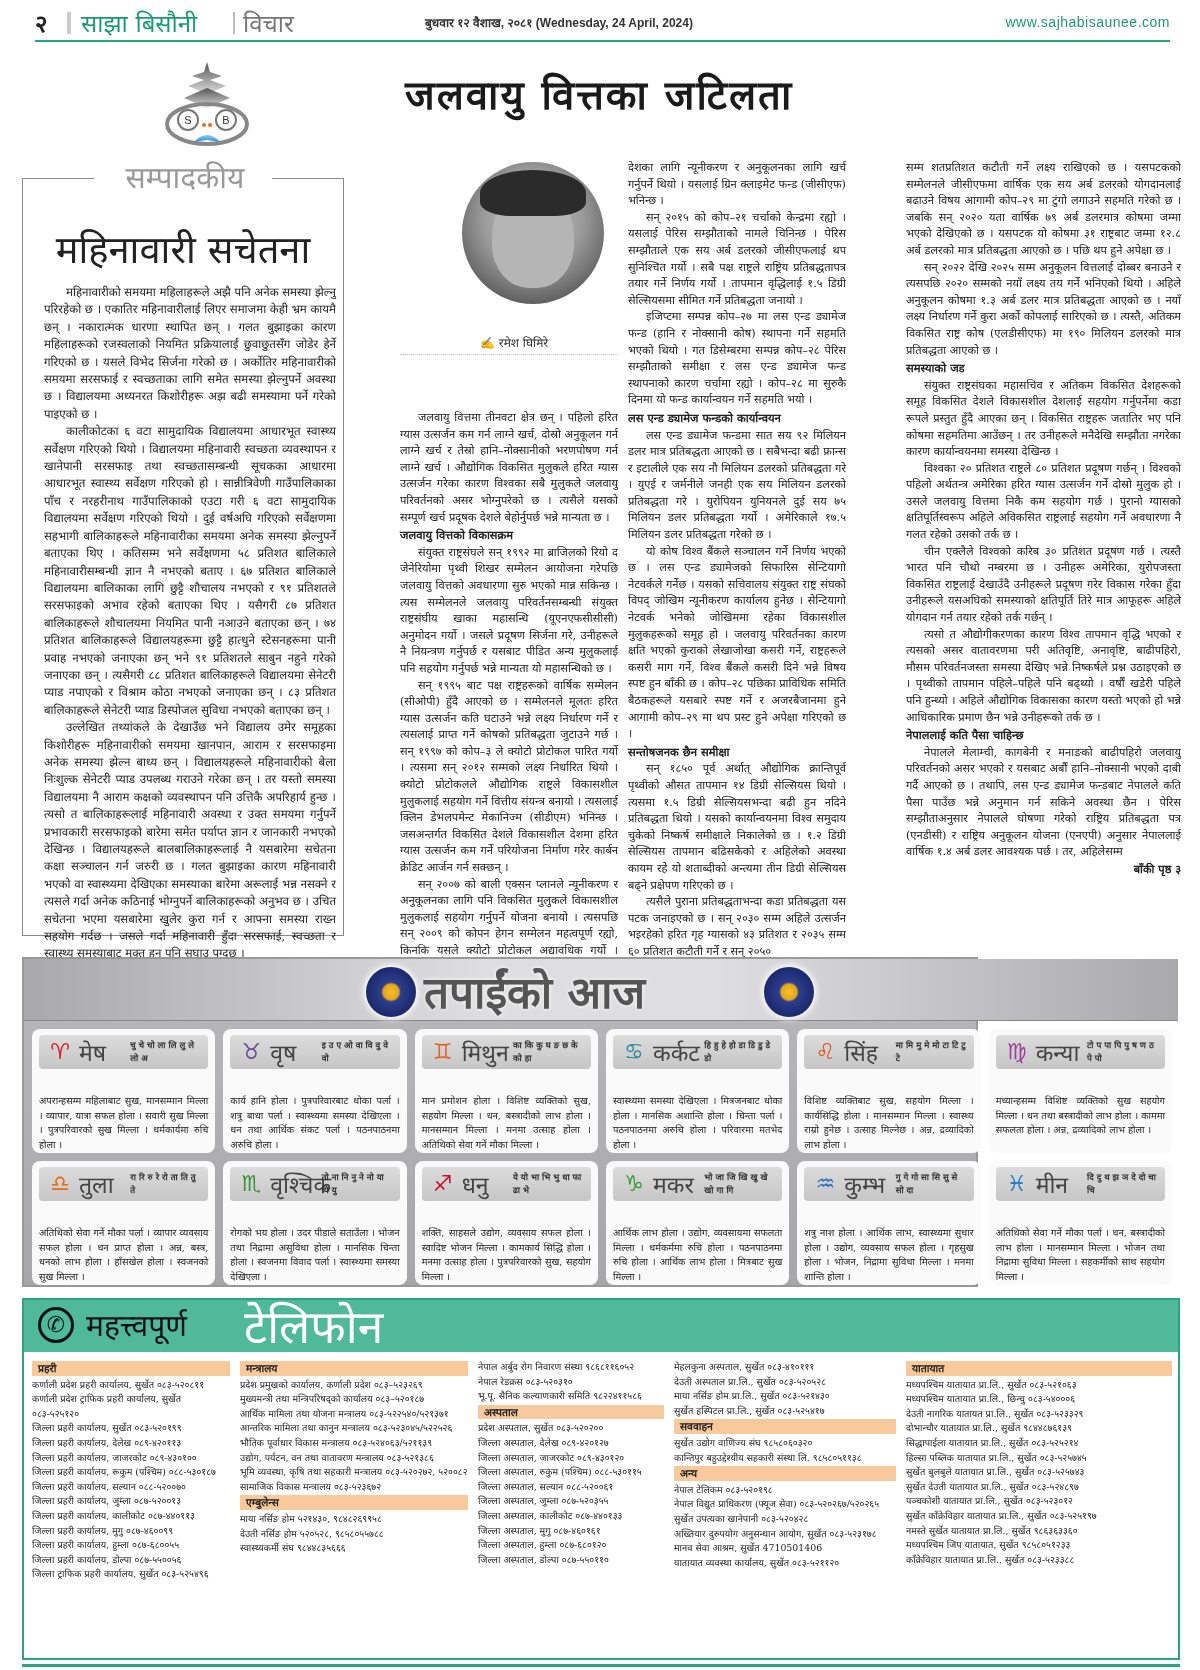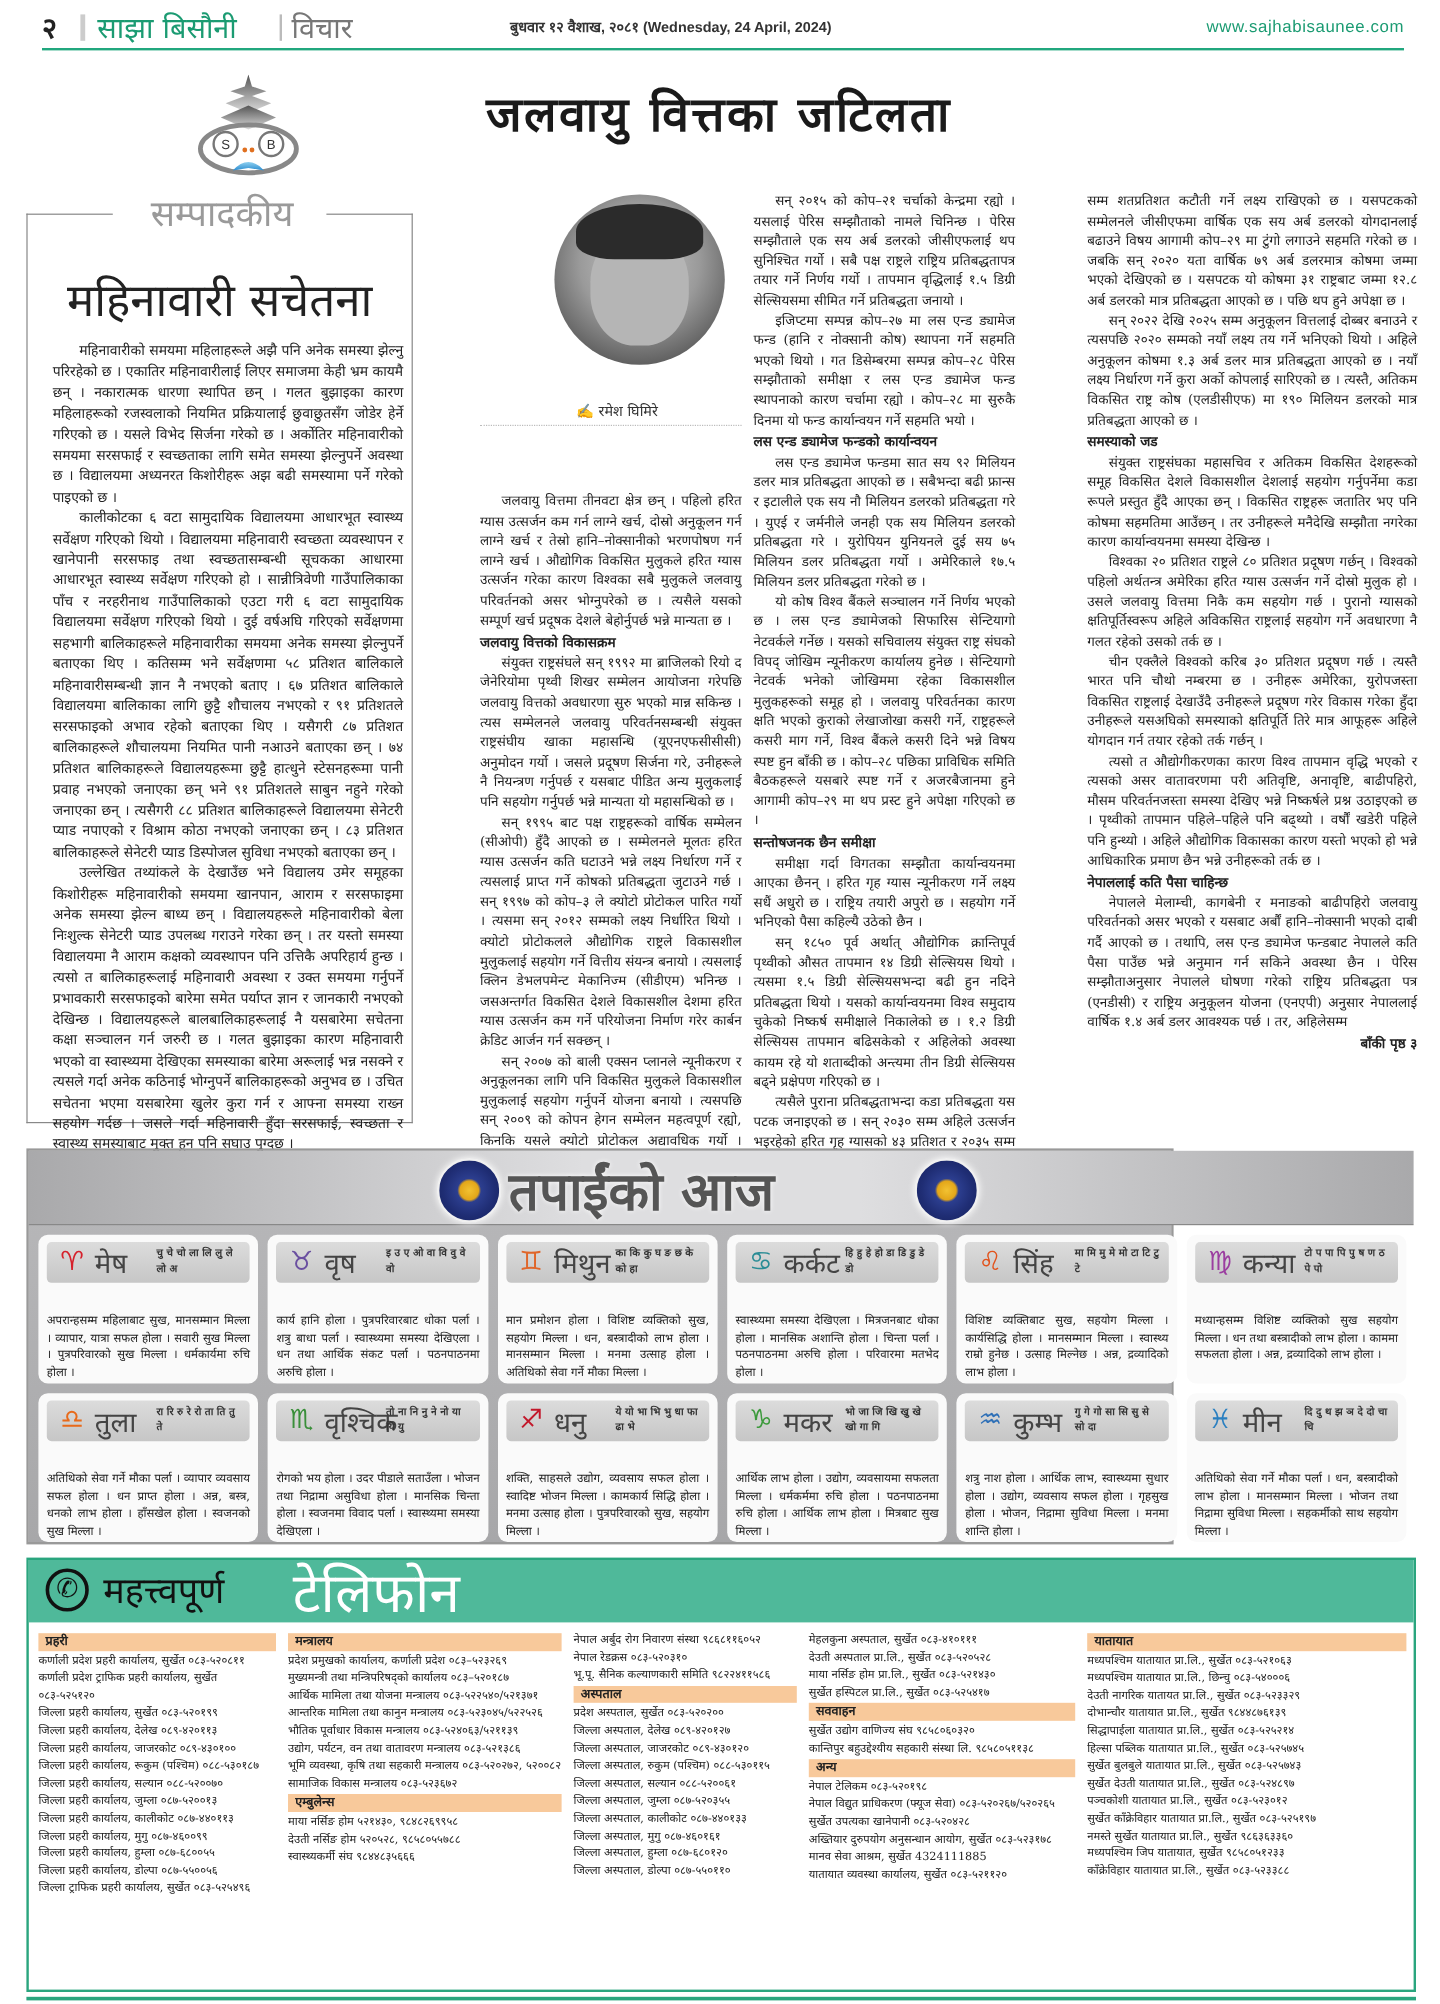--- a/index.html
+++ b/index.html
@@ -127,27 +127,27 @@
 <div class="abs dotted-rule"></div>
 
 <div class="abs col col1">
     <p>जलवायु वित्तमा तीनवटा क्षेत्र छन् । पहिलो हरित ग्यास उत्सर्जन कम गर्न लाग्ने खर्च, दोस्रो अनुकूलन गर्न लाग्ने खर्च र तेस्रो हानि–नोक्सानीको भरणपोषण गर्न लाग्ने खर्च । औद्योगिक विकसित मुलुकले हरित ग्यास उत्सर्जन गरेका कारण विश्वका सबै मुलुकले जलवायु परिवर्तनको असर भोग्नुपरेको छ । त्यसैले यसको सम्पूर्ण खर्च प्रदूषक देशले बेहोर्नुपर्छ भन्ने मान्यता छ ।</p>
     <h4>जलवायु वित्तको विकासक्रम</h4>
     <p>संयुक्त राष्ट्रसंघले सन् १९९२ मा ब्राजिलको रियो द जेनेरियोमा पृथ्वी शिखर सम्मेलन आयोजना गरेपछि जलवायु वित्तको अवधारणा सुरु भएको मान्न सकिन्छ । त्यस सम्मेलनले जलवायु परिवर्तनसम्बन्धी संयुक्त राष्ट्रसंघीय खाका महासन्धि (यूएनएफसीसीसी) अनुमोदन गर्यो । जसले प्रदूषण सिर्जना गरे, उनीहरूले नै नियन्त्रण गर्नुपर्छ र यसबाट पीडित अन्य मुलुकलाई पनि सहयोग गर्नुपर्छ भन्ने मान्यता यो महासन्धिको छ ।</p>
     <p>सन् १९९५ बाट पक्ष राष्ट्रहरूको वार्षिक सम्मेलन (सीओपी) हुँदै आएको छ । सम्मेलनले मूलतः हरित ग्यास उत्सर्जन कति घटाउने भन्ने लक्ष्य निर्धारण गर्ने र त्यसलाई प्राप्त गर्ने कोषको प्रतिबद्धता जुटाउने गर्छ । सन् १९९७ को कोप–३ ले क्योटो प्रोटोकल पारित गर्यो । त्यसमा सन् २०१२ सम्मको लक्ष्य निर्धारित थियो । क्योटो प्रोटोकलले औद्योगिक राष्ट्रले विकासशील मुलुकलाई सहयोग गर्ने वित्तीय संयन्त्र बनायो । त्यसलाई क्लिन डेभलपमेन्ट मेकानिज्म (सीडीएम) भनिन्छ । जसअन्तर्गत विकसित देशले विकासशील देशमा हरित ग्यास उत्सर्जन कम गर्ने परियोजना निर्माण गरेर कार्बन क्रेडिट आर्जन गर्न सक्छन् ।</p>
     <p>सन् २००७ को बाली एक्सन प्लानले न्यूनीकरण र अनुकूलनका लागि पनि विकसित मुलुकले विकासशील मुलुकलाई सहयोग गर्नुपर्ने योजना बनायो । त्यसपछि सन् २००९ को कोपन हेगन सम्मेलन महत्वपूर्ण रह्यो, किनकि यसले क्योटो प्रोटोकल अद्यावधिक गर्यो । कोपनहेगन सम्झौताअनुसार विकसित देशहरूले सन् २०२० सम्म वार्षिक एक सय अर्ब डलर विकासशील</p>
   </div>
 <div class="abs col col2">
+    <p style="text-indent: 0px;">देशका लागि न्यूनीकरण र अनुकूलनका लागि खर्च गर्नुपर्ने थियो । यसलाई ग्रिन क्लाइमेट फन्ड (जीसीएफ) भनिन्छ ।</p>
     <p>सन् २०१५ को कोप–२१ चर्चाको केन्द्रमा रह्यो । यसलाई पेरिस सम्झौताको नामले चिनिन्छ । पेरिस सम्झौताले एक सय अर्ब डलरको जीसीएफलाई थप सुनिश्चित गर्यो । सबै पक्ष राष्ट्रले राष्ट्रिय प्रतिबद्धतापत्र तयार गर्ने निर्णय गर्यो । तापमान वृद्धिलाई १.५ डिग्री सेल्सियसमा सीमित गर्ने प्रतिबद्धता जनायो ।</p>
     <p>इजिप्टमा सम्पन्न कोप–२७ मा लस एन्ड ड्यामेज फन्ड (हानि र नोक्सानी कोष) स्थापना गर्ने सहमति भएको थियो । गत डिसेम्बरमा सम्पन्न कोप–२८ पेरिस सम्झौताको समीक्षा र लस एन्ड ड्यामेज फन्ड स्थापनाको कारण चर्चामा रह्यो । कोप–२८ मा सुरुकै दिनमा यो फन्ड कार्यान्वयन गर्ने सहमति भयो ।</p>
     <h4>लस एन्ड ड्यामेज फन्डको कार्यान्वयन</h4>
     <p>लस एन्ड ड्यामेज फन्डमा सात सय ९२ मिलियन डलर मात्र प्रतिबद्धता आएको छ । सबैभन्दा बढी फ्रान्स र इटालीले एक सय नौ मिलियन डलरको प्रतिबद्धता गरे । युएई र जर्मनीले जनही एक सय मिलियन डलरको प्रतिबद्धता गरे । युरोपियन युनियनले दुई सय ७५ मिलियन डलर प्रतिबद्धता गर्यो । अमेरिकाले १७.५ मिलियन डलर प्रतिबद्धता गरेको छ ।</p>
     <p>यो कोष विश्व बैंकले सञ्चालन गर्ने निर्णय भएको छ । लस एन्ड ड्यामेजको सिफारिस सेन्टियागो नेटवर्कले गर्नेछ । यसको सचिवालय संयुक्त राष्ट्र संघको विपद् जोखिम न्यूनीकरण कार्यालय हुनेछ । सेन्टियागो नेटवर्क भनेको जोखिममा रहेका विकासशील मुलुकहरूको समूह हो । जलवायु परिवर्तनका कारण क्षति भएको कुराको लेखाजोखा कसरी गर्ने, राष्ट्रहरूले कसरी माग गर्ने, विश्व बैंकले कसरी दिने भन्ने विषय स्पष्ट हुन बाँकी छ । कोप–२८ पछिका प्राविधिक समिति बैठकहरूले यसबारे स्पष्ट गर्ने र अजरबैजानमा हुने आगामी कोप–२९ मा थप प्रस्ट हुने अपेक्षा गरिएको छ ।</p>
     <h4>सन्तोषजनक छैन समीक्षा</h4>
-    <p>समीक्षा गर्दा विगतका सम्झौता कार्यान्वयनमा आएका छैनन् । हरित गृह ग्यास न्यूनीकरण गर्ने लक्ष्य सधैं अधुरो छ । राष्ट्रिय तयारी अपुरो छ । सहयोग गर्ने भनिएको पैसा कहिल्यै उठेको छैन ।</p>
     <p>सन् १८५० पूर्व अर्थात् औद्योगिक क्रान्तिपूर्व पृथ्वीको औसत तापमान १४ डिग्री सेल्सियस थियो । त्यसमा १.५ डिग्री सेल्सियसभन्दा बढी हुन नदिने प्रतिबद्धता थियो । यसको कार्यान्वयनमा विश्व समुदाय चुकेको निष्कर्ष समीक्षाले निकालेको छ । १.२ डिग्री सेल्सियस तापमान बढिसकेको र अहिलेको अवस्था कायम रहे यो शताब्दीको अन्त्यमा तीन डिग्री सेल्सियस बढ्ने प्रक्षेपण गरिएको छ ।</p>
     <p>त्यसैले पुराना प्रतिबद्धताभन्दा कडा प्रतिबद्धता यस पटक जनाइएको छ । सन् २०३० सम्म अहिले उत्सर्जन भइरहेको हरित गृह ग्यासको ४३ प्रतिशत र २०३५ सम्म ६० प्रतिशत कटौती गर्ने र सन् २०५०</p>
   </div>
 <div class="abs col col3" style="left:906px; width:275px;">
     <p style="text-indent: 0px;">सम्म शतप्रतिशत कटौती गर्ने लक्ष्य राखिएको छ । यसपटकको सम्मेलनले जीसीएफमा वार्षिक एक सय अर्ब डलरको योगदानलाई बढाउने विषय आगामी कोप–२९ मा टुंगो लगाउने सहमति गरेको छ । जबकि सन् २०२० यता वार्षिक ७९ अर्ब डलरमात्र कोषमा जम्मा भएको देखिएको छ । यसपटक यो कोषमा ३१ राष्ट्रबाट जम्मा १२.८ अर्ब डलरको मात्र प्रतिबद्धता आएको छ । पछि थप हुने अपेक्षा छ ।</p>
     <p>सन् २०२२ देखि २०२५ सम्म अनुकूलन वित्तलाई दोब्बर बनाउने र त्यसपछि २०२० सम्मको नयाँ लक्ष्य तय गर्ने भनिएको थियो । अहिले अनुकूलन कोषमा १.३ अर्ब डलर मात्र प्रतिबद्धता आएको छ । नयाँ लक्ष्य निर्धारण गर्ने कुरा अर्को कोपलाई सारिएको छ । त्यस्तै, अतिकम विकसित राष्ट्र कोष (एलडीसीएफ) मा १९० मिलियन डलरको मात्र प्रतिबद्धता आएको छ ।</p>
     <h4>समस्याको जड</h4>
     <p>संयुक्त राष्ट्रसंघका महासचिव र अतिकम विकसित देशहरूको समूह विकसित देशले विकासशील देशलाई सहयोग गर्नुपर्नेमा कडा रूपले प्रस्तुत हुँदै आएका छन् । विकसित राष्ट्रहरू जतातिर भए पनि कोषमा सहमतिमा आउँछन् । तर उनीहरूले मनैदेखि सम्झौता नगरेका कारण कार्यान्वयनमा समस्या देखिन्छ ।</p>
     <p>विश्वका २० प्रतिशत राष्ट्रले ८० प्रतिशत प्रदूषण गर्छन् । विश्वको पहिलो अर्थतन्त्र अमेरिका हरित ग्यास उत्सर्जन गर्ने दोस्रो मुलुक हो । उसले जलवायु वित्तमा निकै कम सहयोग गर्छ । पुरानो ग्यासको क्षतिपूर्तिस्वरूप अहिले अविकसित राष्ट्रलाई सहयोग गर्ने अवधारणा नै गलत रहेको उसको तर्क छ ।</p>
     <p>चीन एक्लैले विश्वको करिब ३० प्रतिशत प्रदूषण गर्छ । त्यस्तै भारत पनि चौथो नम्बरमा छ । उनीहरू अमेरिका, युरोपजस्ता विकसित राष्ट्रलाई देखाउँदै उनीहरूले प्रदूषण गरेर विकास गरेका हुँदा उनीहरूले यसअघिको समस्याको क्षतिपूर्ति तिरे मात्र आफूहरू अहिले योगदान गर्न तयार रहेको तर्क गर्छन् ।</p>
@@ -323,21 +323,21 @@
         <div class="tel-entry">माया नर्सिङ होम प्रा.लि., सुर्खेत ०८३-५२१४३०</div>
         <div class="tel-entry">सुर्खेत हस्पिटल प्रा.लि., सुर्खेत ०८३-५२५४१७</div>
         <div class="tel-cat">सववाहन</div>
         <div class="tel-entry">सुर्खेत उद्योग वाणिज्य संघ ९८५८०६०३२०</div>
         <div class="tel-entry">कान्तिपुर बहुउद्देश्यीय सहकारी संस्था लि. ९८५८०५११३८</div>
         <div class="tel-cat">अन्य</div>
         <div class="tel-entry">नेपाल टेलिकम ०८३-५२०१९८</div>
         <div class="tel-entry">नेपाल विद्युत प्राधिकरण (फ्यूज सेवा) ०८३-५२०२६७/५२०२६५</div>
         <div class="tel-entry">सुर्खेत उपत्यका खानेपानी ०८३-५२०४२८</div>
         <div class="tel-entry">अख्तियार दुरुपयोग अनुसन्धान आयोग, सुर्खेत ०८३-५२३१७८</div>
-        <div class="tel-entry">मानव सेवा आश्रम, सुर्खेत 4324111885</div>
+        <div class="tel-entry">मानव सेवा आश्रम, सुर्खेत 4710501406</div>
         <div class="tel-entry">यातायात व्यवस्था कार्यालय, सुर्खेत ०८३-५२११२०</div>
       </div>
       <div class="tel-col">
         <div class="tel-cat">यातायात</div>
         <div class="tel-entry">मध्यपश्चिम यातायात प्रा.लि., सुर्खेत ०८३-५२१०६३</div>
         <div class="tel-entry">मध्यपश्चिम यातायात प्रा.लि., छिन्चु ०८३-५४०००६</div>
         <div class="tel-entry">देउती नागरिक यातायत प्रा.लि., सुर्खेत ०८३-५२३३२९</div>
         <div class="tel-entry">दोभान्चौर यातायात प्रा.लि., सुर्खेत ९८४४८७६१३९</div>
         <div class="tel-entry">सिद्धापाईला यातायात प्रा.लि., सुर्खेत ०८३-५२५२१४</div>
         <div class="tel-entry">हिल्सा पब्लिक यातायात प्रा.लि., सुर्खेत ०८३-५२५७४५</div>

